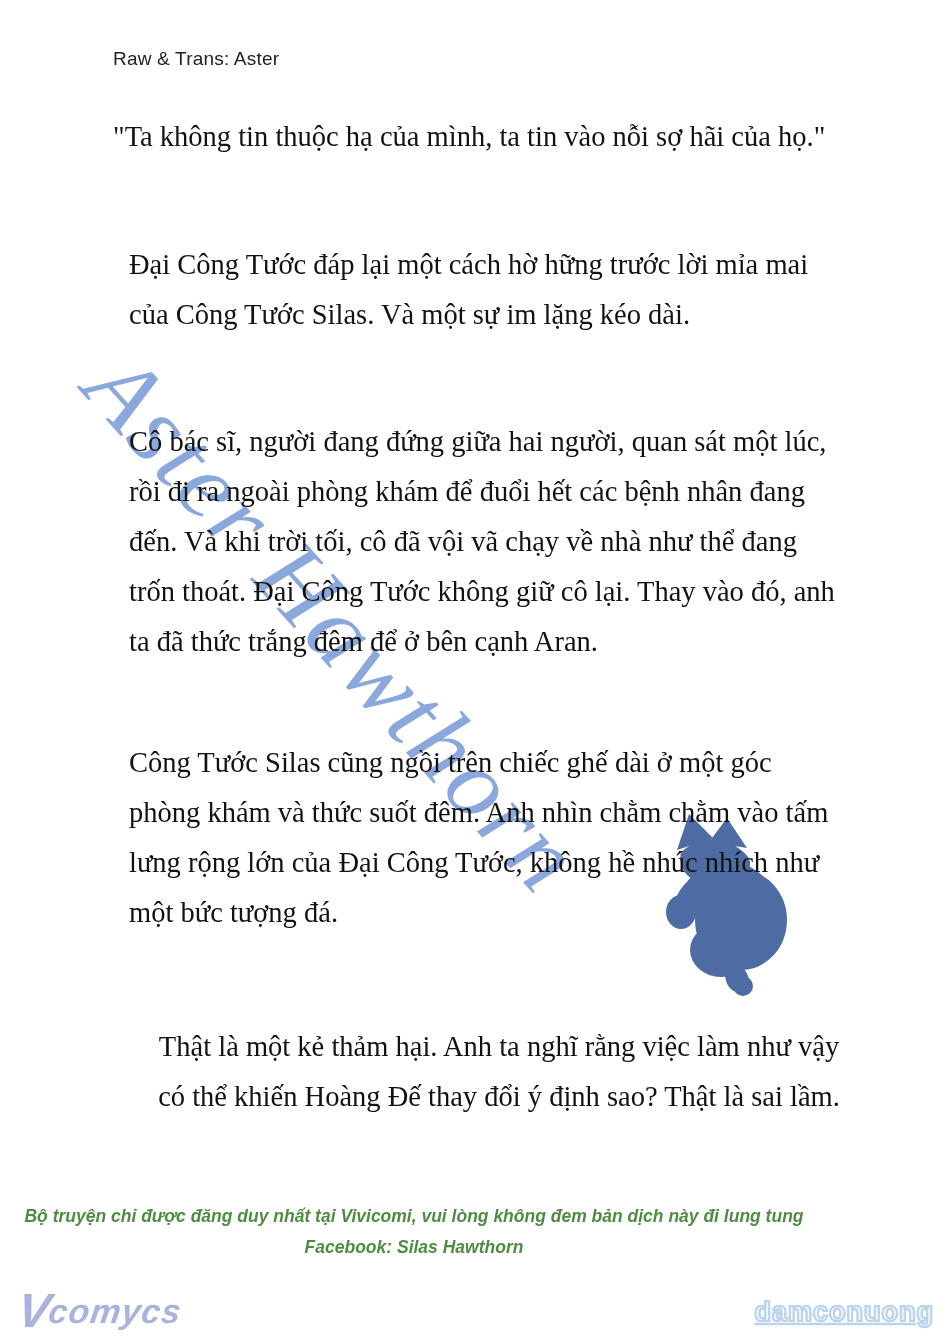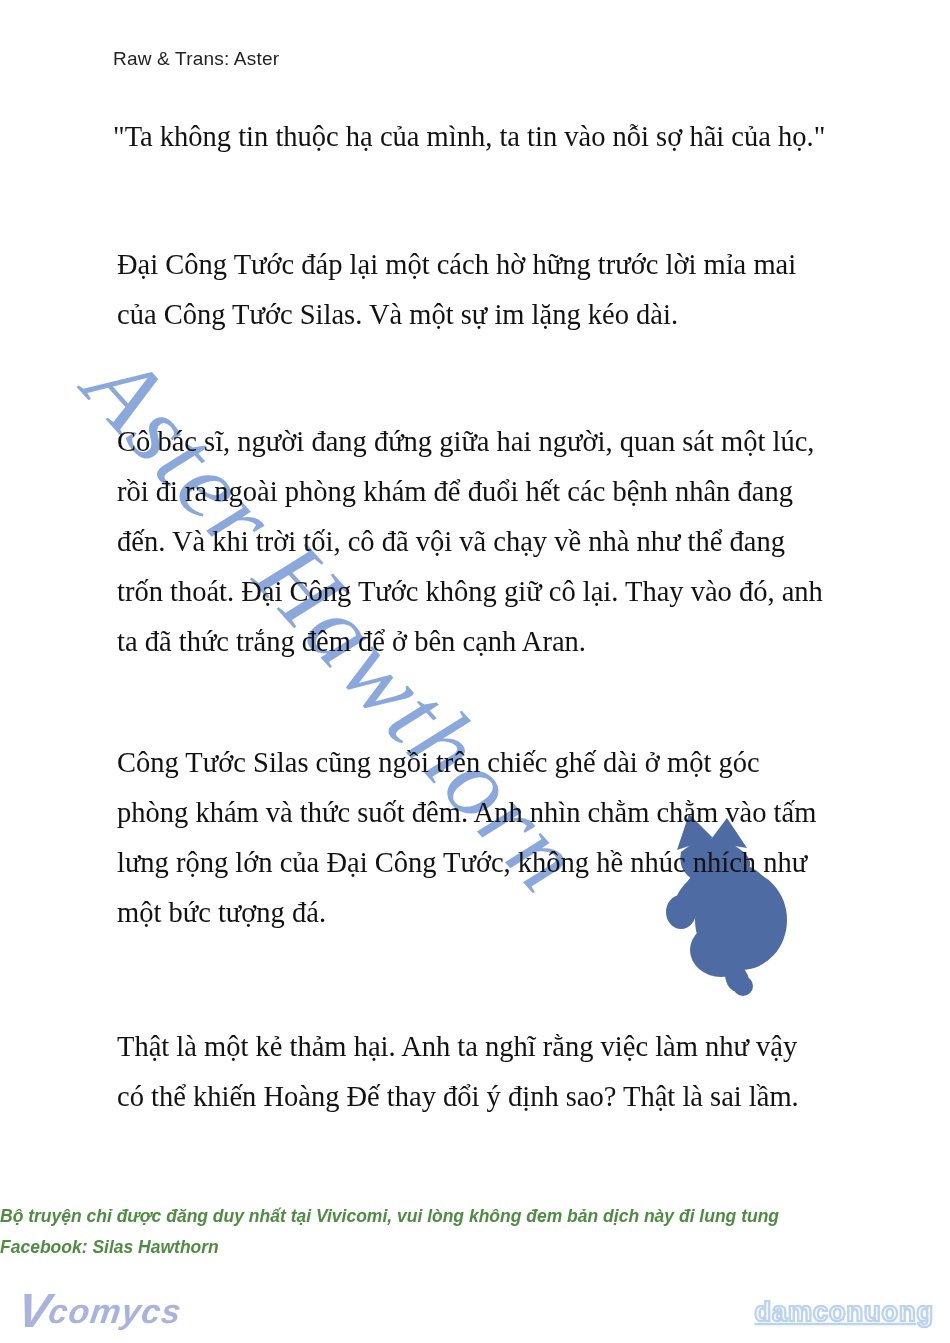--- a/index.html
+++ b/index.html
@@ -13,48 +13,48 @@
   .hdr{
     position:absolute;left:113px;top:48px;
     font-family:"Liberation Sans", sans-serif;
     font-size:19px;color:#222;letter-spacing:0.2px;
   }
   .quote{
     position:absolute;left:113px;top:112px;width:730px;
     font-size:28.5px;color:#121212;line-height:50px;
   }
   .para{
-    position:absolute;left:117px;width:740px;
+    position:absolute;left:129px;width:740px;
     font-size:28.5px;color:#121212;line-height:50px;
     white-space:pre-line;
     z-index:3;
   }
   .p1{top:417px;}
   .p2{top:240px;}
   .p3{top:738px;}
-  .p4{top:1022px;}
+  .p4{top:1022px;text-align:center;}
   .watermark{
     position:absolute;left:148px;top:330px;
     font-family:"Liberation Serif", serif;
     font-style:italic;
     font-size:100px;
     letter-spacing:3px;
     color:rgba(106,143,210,0.78);
     transform:rotate(48deg);
     transform-origin:0 0;
     white-space:nowrap;
     z-index:1;
   }
   .cat{
     position:absolute;left:653px;top:808px;
     z-index:2;
   }
   .footer{
     position:absolute;left:0;top:1201px;width:828px;
-    text-align:left;
+    text-align:center;
     font-family:"Liberation Sans", sans-serif;
     font-style:italic;font-weight:bold;
     color:#4e8c42;
     z-index:3;
   }
   .footer .fline{font-size:17.5px;line-height:31px;white-space:pre-line;}
   .sitelogo{
     position:absolute;left:18px;top:1283px;
     font-family:"Liberation Sans", sans-serif;
     font-style:italic;font-weight:bold;

